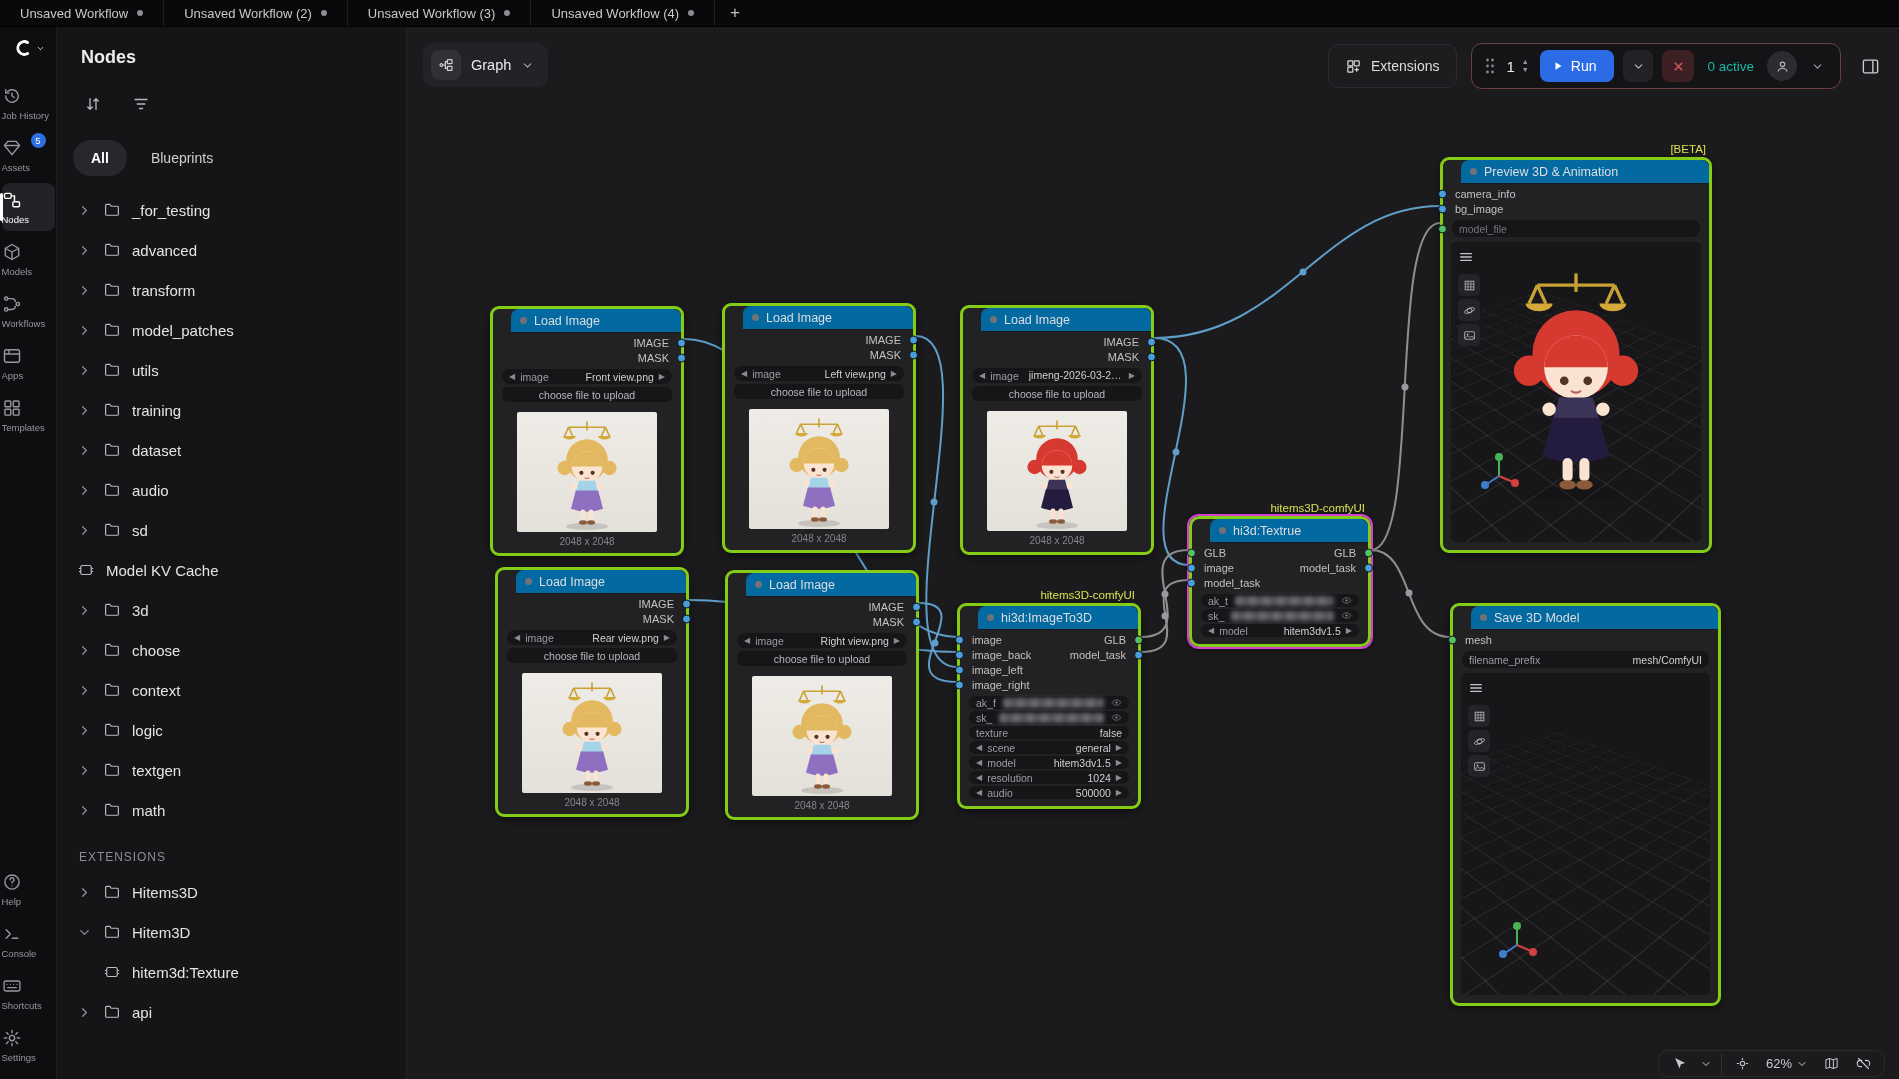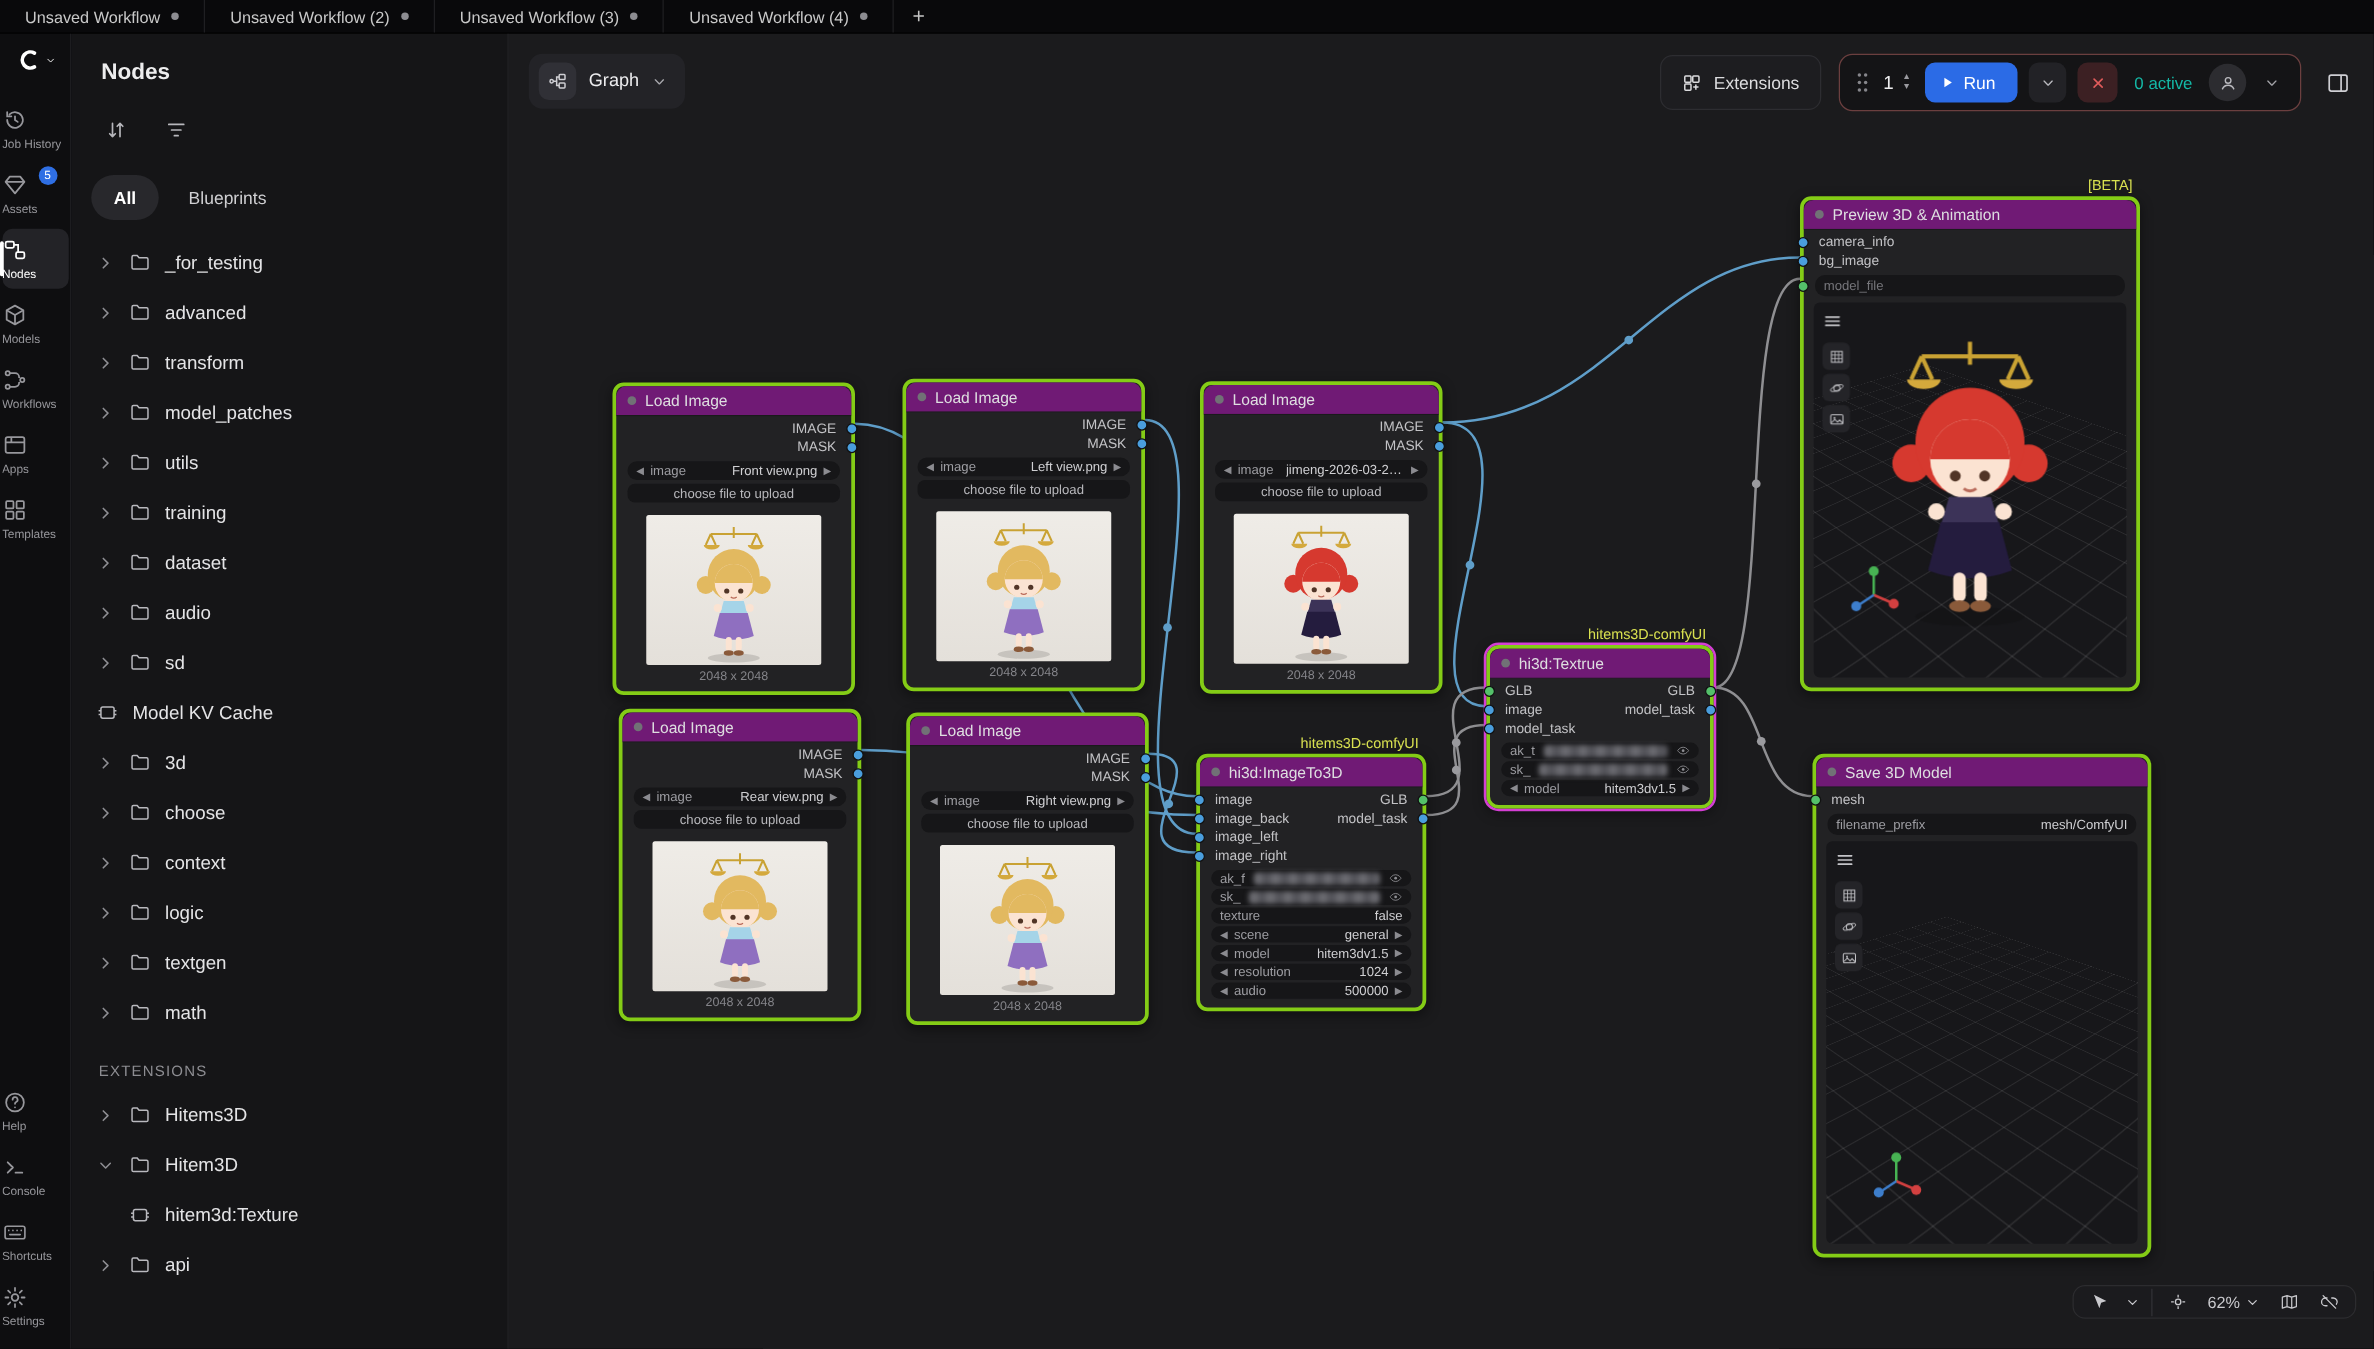--- a/index.html
+++ b/index.html
@@ -76,33 +76,33 @@
               justify-content:center; color:#b9b9be; }
   .cancel-btn { width:32px; height:32px; background:#3c2023; border-radius:8px; display:flex; align-items:center;
                 justify-content:center; color:#e05b5b; }
   .active-lbl { font-size:13.5px; color:#14b8a6; margin:0 4px; white-space:nowrap; }
   .user-btn { width:30px; height:30px; border-radius:50%; background:#2c2c30; display:flex; align-items:center;
               justify-content:center; color:#b9b9be; }
   .chev-btn { width:22px; display:flex; align-items:center; justify-content:center; color:#a2a2a7; }
   .panel-btn { width:30px; height:30px; display:flex; align-items:center; justify-content:center; color:#cfcfd4; }
 
   
-  .br-bar { position:absolute; right:14px; bottom:24px; z-index:6; height:27px; background:#1b1b1e;
+  .br-bar { position:absolute; right:14px; bottom:2px; z-index:6; height:27px; background:#1b1b1e;
             border:1px solid #2c2c2f; border-radius:10px; display:flex; align-items:center; padding:0 6px; gap:2px; }
   .br-btn { height:30px; min-width:30px; border-radius:7px; display:flex; align-items:center; justify-content:center;
             gap:4px; color:#c9c9cd; font-size:13px; padding:0 6px; }
   .br-div { width:1px; height:22px; background:#323236; margin:0 4px; }
 
   
   .node { position:absolute; z-index:2; background:#222224; border:3px solid #84cc16; border-radius:9px;
           box-shadow:0 3px 10px rgba(0,0,0,.45); font-size:11px; color:#c6c6c9; }
   .node.selected { outline:2px solid #d43fd4; border-radius:10px; z-index:3; }
   .node-badge { position:absolute; top:-17px; right:3px; font-size:11.5px; color:#d9e150; white-space:nowrap; }
-  .n-head { height:24px; display:flex; align-items:center; gap:7px; padding:0 9px; background:#701a75;
-            border-bottom:1px solid #1a1a1c; border-radius:8px 8px 0 0; color:#dedee0; font-size:12.5px; white-space:nowrap; }
+  .n-head { height:24px; display:flex; align-items:center; gap:7px; padding:0 9px; background:#0369a1;
+            border-bottom:1px solid #1a1a1c; border-radius:8px 8px 0 0; color:#dedee0; font-size:12.5px; white-space:nowrap;margin-left:18px; }
   .hdot { width:7px; height:7px; border-radius:50%; background:#717176; flex:none; }
   .slots { padding:2px 0; }
   .slot-row { position:relative; height:15px; display:flex; align-items:center; padding:0 12px; gap:6px; color:#c2c2c5; }
   .slot-row .sp { flex:1; }
   .pin { position:absolute; width:9px; height:9px; border-radius:50%; top:50%; transform:translateY(-50%); border:1px solid #111; }
   .pin.in { left:-5px; } .pin.out { right:-5px; }
   .pin.blue { background:#4a9edd; } .pin.green { background:#54c06a; }
   .widgets { display:flex; flex-direction:column; gap:3px; padding:2px 9px 7px; }
   .widget { height:15px; background:#161618; border-radius:8px; display:flex; align-items:center; gap:5px;
             padding:0 7px; font-size:10.5px; color:#9d9da2; }

